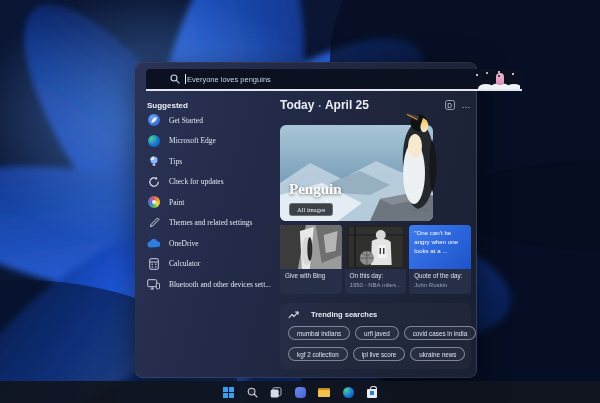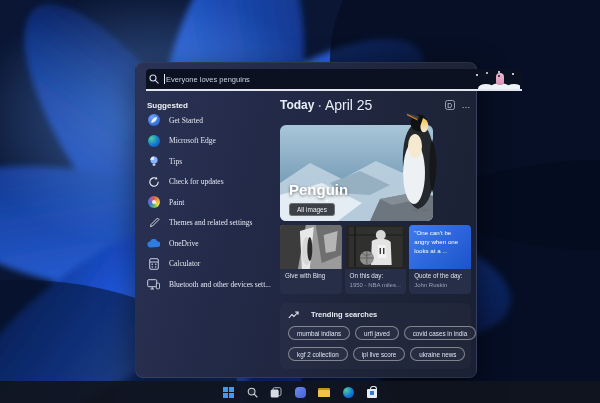--- a/index.html
+++ b/index.html
@@ -10,21 +10,21 @@
 
   
   .panel { position:absolute; left:135px; top:62px; width:342px; height:316px;
     border-radius:8px; border:1px solid rgba(255,255,255,.07);
     background:linear-gradient(105deg,#2b3356 0%,#232a48 35%,#1e2439 70%,#1b2134 100%);
     box-shadow:0 10px 30px rgba(0,0,0,.55); }
 
   
   .searchbar { position:absolute; left:10px; top:6px; width:376px; height:22px;
     background:#0b1120; border-radius:4px 4px 0 0; border-bottom:2px solid #e3e6ee;
-    display:flex; align-items:center; padding:0 3px; }
+    display:flex; align-items:center; padding:0 24px; }
   .search-glyph { width:10px; height:10px; flex:0 0 auto; margin-right:5px; }
   .caret { width:1px; height:10px; background:#e8ecf4; margin-right:1px; }
   .searchtext { font-size:7.5px; color:#c9d1e3; white-space:nowrap; }
   .search-art { position:absolute; right:2px; top:1px; width:48px; height:19px; overflow:hidden; }
   .star { position:absolute; background:#dfe7f5; border-radius:50%; }
   .cloud { position:absolute; background:#eef3f8; border-radius:50%; }
   .mini-penguin { position:absolute; right:16px; bottom:4px; width:8px; height:12px;
     background:linear-gradient(180deg,#efb9d2,#d890b4); border-radius:4px 4px 3px 3px; }
   .mini-penguin:after { content:""; position:absolute; left:2px; top:2px; width:1.5px; height:1.5px;
     background:#3a2430; border-radius:50%; }
@@ -36,28 +36,28 @@
   .app-item .ic { width:13px; height:13px; flex:0 0 auto; margin-right:9px; display:flex; align-items:center; justify-content:center; }
   .app-item .lbl { font-size:7.5px; color:#e3e8f2; white-space:nowrap;font-family:Liberation Serif, serif; }
   .ic svg { display:block; }
   .dot-circle { width:12px; height:12px; border-radius:50%; }
 
   
   .right-col { position:absolute; left:144px; top:36px; width:191px; }
   .today-row { display:flex; align-items:center; height:12px; }
   .today-label { font-size:12px; font-weight:bold; color:#e9edf5; }
   .today-sep { font-size:7px; color:#aab2c6; margin:0 4px; }
-  .today-date { font-size:14px; font-weight:normal; color:#e9edf5; }
+  .today-date { font-size:12px; font-weight:bold; color:#e9edf5; }
   .today-right { margin-left:auto; display:flex; align-items:center; gap:7px; }
   .d-badge { width:10px; height:10px; border:1px solid #99a1b6; border-radius:2.5px;
     font-size:6.5px; color:#d6dbe8; display:flex; align-items:center; justify-content:center; }
   .more-dots { font-size:9px; color:#c6ccda; line-height:6px; letter-spacing:.5px; }
 
   
-  .hero-card { position:absolute; left:144px; top:62px; width:153px; height:96px; border-radius:16px; }
+  .hero-card { position:absolute; left:144px; top:62px; width:153px; height:96px; border-radius:16px;font-family:Liberation Serif, serif; }
   .hero-img { position:absolute; inset:0; border-radius:6px; overflow:hidden;
     background:linear-gradient(180deg,#a9c6d8 0%,#7da2bb 55%,#5d87a3 100%); }
   .hero-penguin { position:absolute; left:112px; top:-14px; width:52px; height:108px; z-index:2; }
   .hero-title { position:absolute; left:9px; bottom:23px; font-size:15px; font-weight:bold; color:#ffffff;
     text-shadow:0 1px 3px rgba(0,0,0,.55); z-index:3; }
   .hero-dot { position:absolute; left:46px; bottom:19px; width:2px; height:2px; border-radius:50%; background:#fff; z-index:3; }
   .hero-chip { position:absolute; left:9px; bottom:5px; background:rgba(13,16,22,.78);
     border:1px solid rgba(255,255,255,.25); border-radius:3px; padding:2px 7px;
     font-size:6.5px; color:#eceff5; z-index:3; }
 

